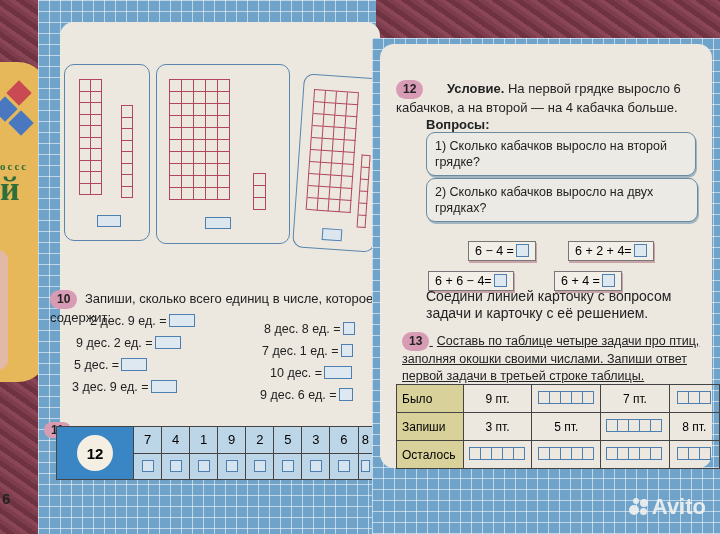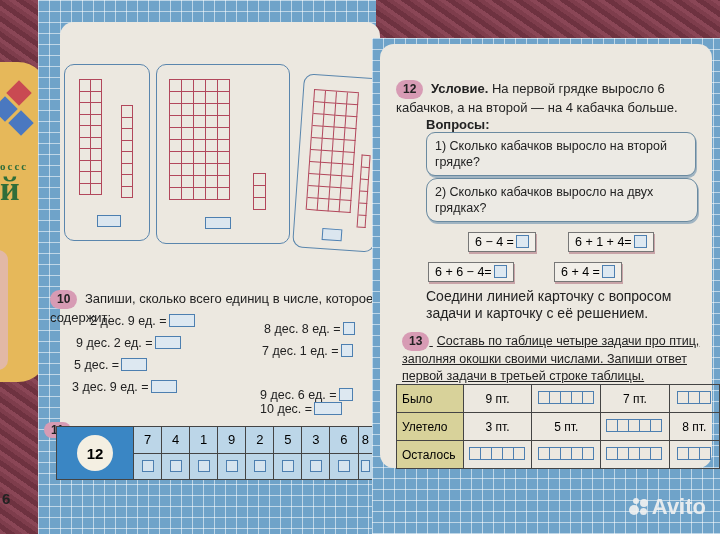--- a/index.html
+++ b/index.html
@@ -27,21 +27,21 @@
   .eq{position:absolute;font-size:12.5px;color:#222;white-space:nowrap;}
   .eq .box{display:inline-block;border:1.5px solid #4d7fb0;height:11px;vertical-align:-2px;margin-left:2px;background:#dde8f1;}
   .t11{position:absolute;left:56px;top:426px;width:315px;height:52px;border:1.5px solid #444;background:#bcd6e8;display:flex;}
   .t11 .head{width:76px;background:#3a86c4;display:flex;align-items:center;justify-content:center;}
   .t11 .circle{width:36px;height:36px;border-radius:50%;background:#f4efe2;display:flex;align-items:center;justify-content:center;font-weight:bold;font-size:15px;}
   .t11 .col{flex:1;border-left:1px solid #444;display:flex;flex-direction:column;}
   .t11 .col div{flex:1;display:flex;align-items:center;justify-content:center;font-size:13px;}
   .t11 .col div+div{border-top:1px solid #444;}
   .t11 .mini{width:10px;height:10px;border:1.5px solid #4d7fb0;background:#d6e4ef;}
   .qcard{position:absolute;border:1.5px solid #6a8aa0;border-radius:9px;background:#eceae4;box-shadow:1px 2px 0 #a0b4c2;font-size:12.5px;color:#222;padding:5px 8px;line-height:16px;}
-  .solcard{position:absolute;border:1.5px solid #777;background:#f2efe9;box-shadow:1px 2px 0 #c9a4a8;font-size:12.5px;padding:2px 6px;white-space:nowrap;}
+  .solcard{position:absolute;border:1.5px solid #777;background:#f2efe9;box-shadow:1px 2px 0 #c9a4a8;font-size:12.5px;padding:2px 6px;white-space:nowrap;margin-top:9px;}
   .solcard .box{display:inline-block;width:11px;height:11px;border:1.5px solid #4d7fb0;background:#dde8f1;vertical-align:-2px;margin-left:2px;}
   table.t13{position:absolute;left:24px;top:346px;border-collapse:collapse;font-size:12px;}
   table.t13 td{border:1.5px solid #444;height:27px;padding:0 5px;text-align:center;white-space:nowrap;}
   table.t13 td.rh{background:#d8d29a;text-align:left;width:56px;}
   .cellboxes{display:inline-flex;}
   .cellboxes i{display:inline-block;width:10px;height:11px;border:1.2px solid #4d7fb0;margin-left:-1px;}
   .pagenum{position:absolute;font-weight:bold;font-size:15px;color:#222;}
   .avito{position:absolute;right:14px;bottom:14px;color:#f2f2f2;font-size:22px;font-weight:bold;display:flex;align-items:center;gap:3px;opacity:.9;}
   .avito .dots{position:relative;width:20px;height:18px;}
   .avito .dots b{position:absolute;border-radius:50%;background:#f2f2f2;}
@@ -221,21 +221,21 @@
     <span style="margin-left:4px;">Запиши, сколько всего единиц в числе, которое содержит:</span>
   </div>
 
   <div class="eq" style="left:52px;top:314px;"><span>2 дес. 9 ед. =</span><span class="box" style="width:24px;"></span></div>
   <div class="eq" style="left:38px;top:336px;"><span>9 дес. 2 ед. =</span><span class="box" style="width:24px;"></span></div>
   <div class="eq" style="left:36px;top:358px;"><span>5 дес. =</span><span class="box" style="width:24px;"></span></div>
   <div class="eq" style="left:34px;top:380px;"><span>3 дес. 9 ед. =</span><span class="box" style="width:24px;"></span></div>
 
   <div class="eq" style="left:226px;top:322px;"><span>8 дес. 8 ед. =</span><span class="box" style="width:10px;"></span></div>
   <div class="eq" style="left:224px;top:344px;text-align:right;"><span>7 дес. 1 ед. =</span><span class="box" style="width:10px;"></span></div>
-  <div class="eq" style="left:222px;top:366px;margin-top:36px;"><span>10 дес. =</span><span class="box" style="width:26px;"></span></div>
+  <div class="eq" style="left:232px;top:366px;"><span>10 дес. =</span><span class="box" style="width:26px;"></span></div>
   <div class="eq" style="left:222px;top:388px;"><span>9 дес. 6 ед. =</span><span class="box" style="width:12px;"></span></div>
 
   <div style="position:absolute;left:6px;top:420px;">
     <span class="badge">11</span>
   </div>
 
   <div class="pagenum" style="left:-36px;top:490px;">6</div>
 </div>
 
 <div class="t11">
@@ -296,31 +296,31 @@
         <span class="mini" style="width:7px;"></span>
       </div>
     </div>
 </div>
 
 <div class="right-page grid-bg">
   <div class="panel rp"></div>
 
   <div class="task-title" style="left:24px;top:42px;width:316px;">
     <span class="badge">12</span>
-    <b style="margin-left:4px;">Условие.</b>
+    <b style="margin-left:20px;">Условие.</b>
     <span>На первой грядке выросло 6 кабачков, а на второй — на 4 кабачка больше.</span>
   </div>
 
   <div class="task-title" style="left:54px;top:78px;font-weight:bold;">Вопросы:</div>
 
   <div class="qcard" style="left:54px;top:94px;width:252px;">1) Сколько кабачков выросло на второй грядке?</div>
-  <div class="qcard" style="left:54px;top:140px;width:254px;border-radius:11px;">2) Сколько кабачков выросло на двух грядках?</div>
+  <div class="qcard" style="left:54px;top:140px;width:254px;">2) Сколько кабачков выросло на двух грядках?</div>
 
   <div class="solcard" style="left:96px;top:194px;"><span>6 − 4 =</span><span class="box"></span></div>
-  <div class="solcard" style="left:196px;top:194px;"><span>6 + 1 + 4=</span><span class="box"></span></div>
+  <div class="solcard" style="left:196px;top:194px;"><span>6 + 2 + 4=</span><span class="box"></span></div>
   <div class="solcard" style="left:56px;top:224px;"><span>6 + 6 − 4=</span><span class="box"></span></div>
   <div class="solcard" style="left:182px;top:224px;"><span>6 + 4 =</span><span class="box"></span></div>
 
   <div class="task-title" style="left:54px;top:250px;width:290px;font-size:14px;">Соедини линией карточку с вопросом задачи и карточку с её решением.</div>
 
   <div class="task-title" style="left:30px;top:294px;width:320px;font-size:12.5px;text-decoration:underline;">
     <span class="badge">13</span>
     <span style="margin-left:4px;">Составь по таблице четыре задачи про птиц, заполняя окошки своими числами. Запиши ответ первой задачи в третьей строке таблицы.</span>
   </div>
 
@@ -337,21 +337,21 @@
               <i></i>
             </span></td>
       <td style="width:58px;">7 пт.</td>
       <td style="width:40px;"><span class="cellboxes">
               <i></i>
               <i></i>
               <i></i>
             </span></td>
     </tr>
     <tr>
-      <td class="rh">Улетело</td>
+      <td class="rh">Запиши</td>
       <td>3 пт.</td>
       <td>5 пт.</td>
       <td><span class="cellboxes">
               <i></i>
               <i></i>
               <i></i>
               <i></i>
               <i></i>
             </span></td>
       <td>8 пт.</td>

